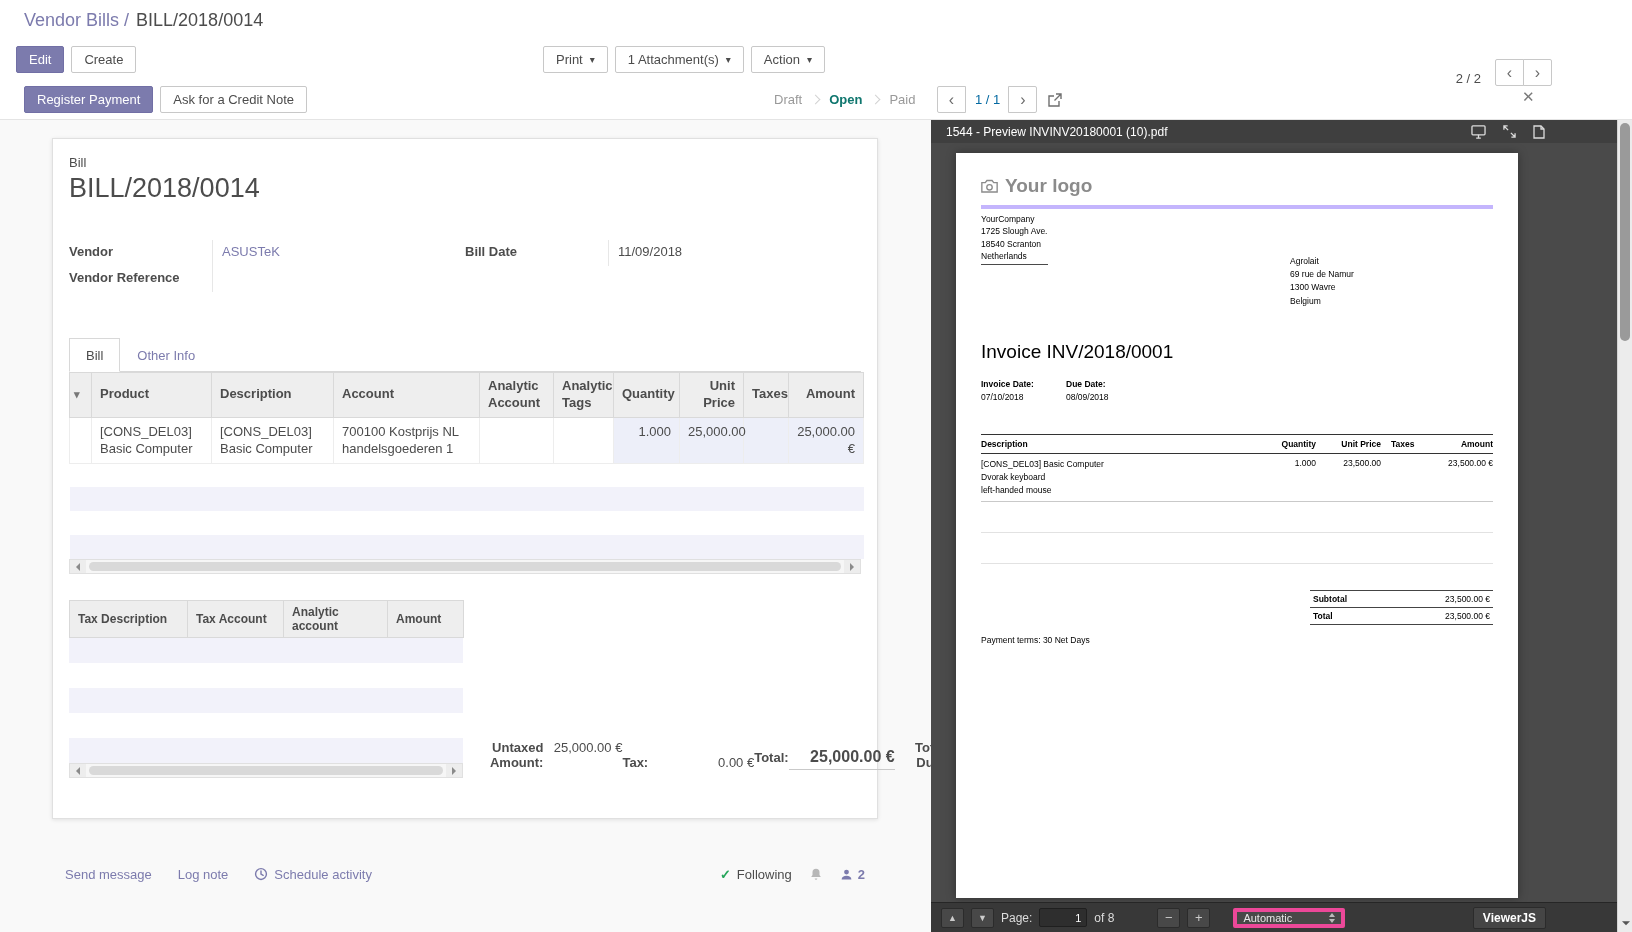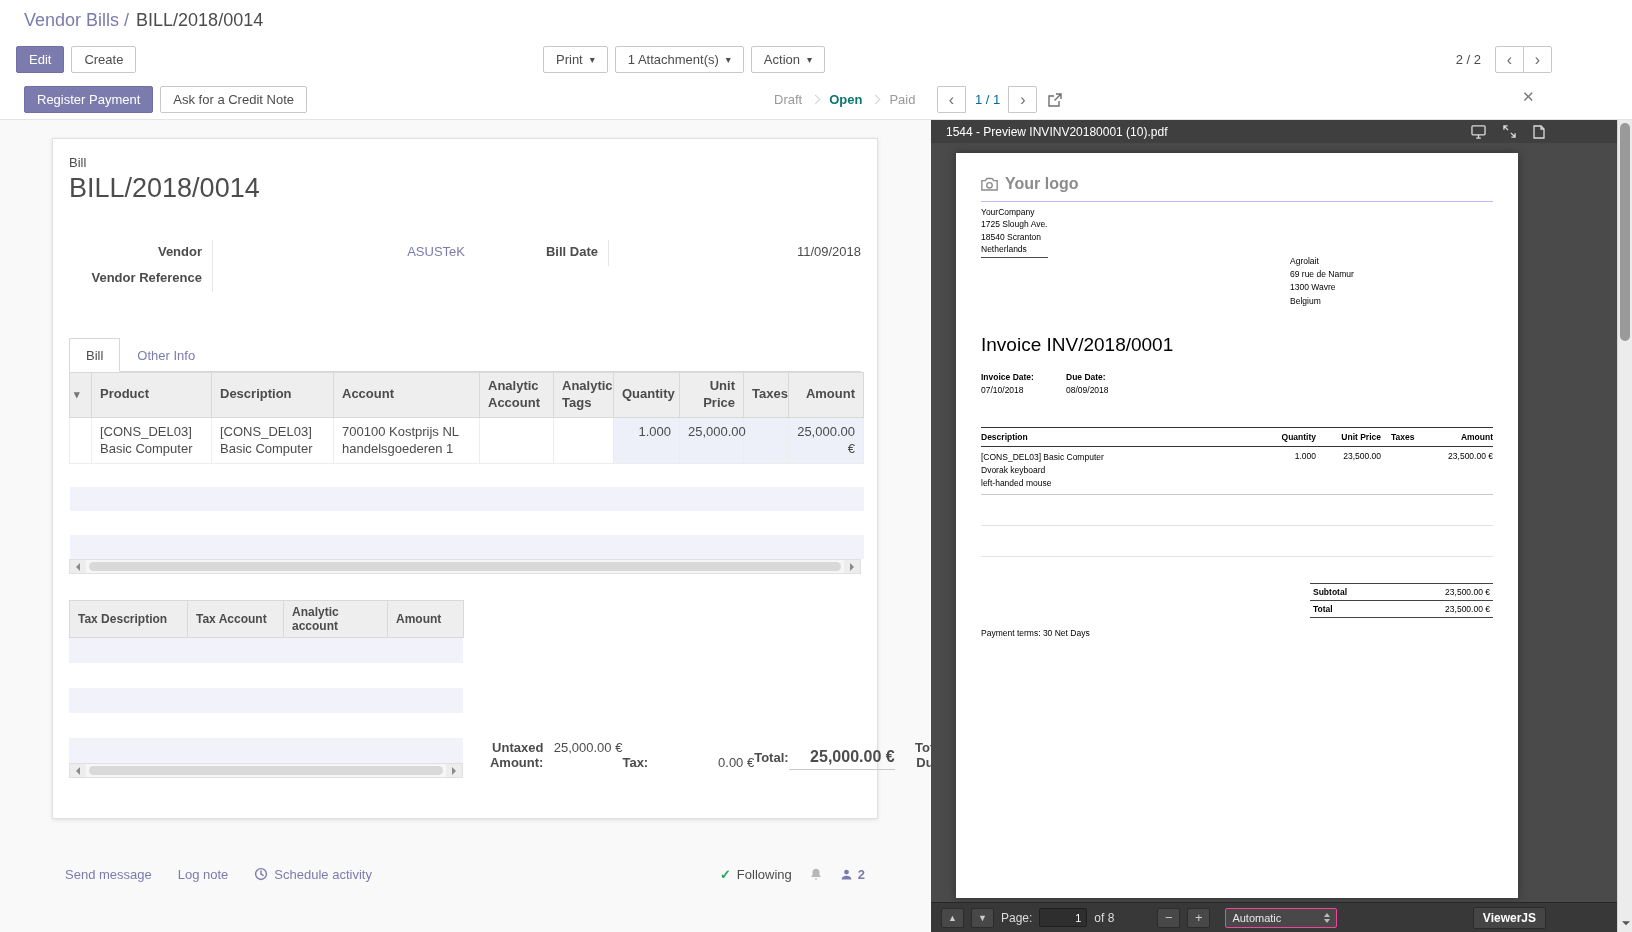--- a/index.html
+++ b/index.html
@@ -12,21 +12,21 @@
   .breadcrumb-row { height:40px; display:flex; align-items:center; padding:0 24px; font-size:18px; }
   .bc-parent { color:#7c7bad; cursor:pointer; white-space:pre; }
   .bc-current { color:#4c4c4c; margin-left:7px; }
   .button-row { height:39px; display:flex; align-items:center; padding:0 16px; position:relative; }
   .btn { display:inline-flex; align-items:center; height:27px; padding:0 12px; font-size:13px; background:#fff;
          border:1px solid #c8c8c8; border-radius:2px; color:#4c4c4c; cursor:pointer; white-space:nowrap; }
   .btn + .btn { margin-left:7px; }
   .btn-primary { background:#7c7bad; border-color:#716fa5; color:#fff; }
   .caret { font-size:10px; margin-left:7px; line-height:1; color:inherit; }
   .center-actions { position:absolute; left:543px; top:6px; display:flex; }
-  .pager { position:absolute; right:80px; top:6px; display:flex; align-items:center; }
+  .pager { position:absolute; right:80px; top:19px; display:flex; align-items:flex-end; }
   .pager-count { margin-right:14px; }
   .pager-btns { display:flex; }
   .pager-btn { width:29px; height:27px; display:flex; align-items:center; justify-content:center; background:#fff;
                border:1px solid #c8c8c8; color:#6c6c6c; font-size:16px; cursor:pointer; }
   .pager-btn.prev { border-radius:2px 0 0 2px; }
   .pager-btn.next { border-radius:0 2px 2px 0; margin-left:-1px; }
 
   .status-row { height:41px; position:relative; display:flex; align-items:center; padding:0 24px; border-bottom:1px solid #e4e4e4; }
   .statusbar { position:absolute; left:764px; top:0; height:100%; display:flex; align-items:center; }
   .status-item { padding:0 10px; color:#999; font-size:13px; cursor:pointer; }
@@ -40,21 +40,21 @@
 
   
   .content { flex:1; display:flex; min-height:0; }
   .left-pane { width:931px; flex:0 0 931px; background:#f9f9f9; overflow:hidden; }
 
   
   .sheet { width:826px; margin:18px 0 0 52px; background:#fff; border:1px solid #e0e0e0;
            box-shadow:0 1px 4px rgba(0,0,0,.10); padding:16px 16px 40px; }
   .doc-type { font-size:13px; }
   .sheet-title { font-size:27px; font-weight:normal; color:#4c4c4c; margin:3px 0 36px; }
-  .field-grid { display:flex;text-align:right; }
+  .field-grid { display:flex; }
   .field-col { width:50%; }
   .field-row { display:flex; min-height:26px; font-size:13px; }
   .field-label { width:143px; font-weight:bold; padding:4px 10px 4px 0; }
   .field-value { flex:1; border-left:1px solid #e7e7e7; padding:4px 0 4px 9px; min-height:26px; }
   a.link { color:#7c7bad; text-decoration:none; cursor:pointer; }
 
   .tabs { display:flex; margin-top:46px; border-bottom:1px solid #d8d8d8; }
   .tab { padding:9px 16px 8px; color:#7c7bad; cursor:pointer; border:1px solid transparent; margin-bottom:-1px; font-size:13px; background:transparent; }
   .tab.active { background:#fff; color:#4c4c4c; border-color:#d8d8d8 #d8d8d8 #fff; }
 
@@ -99,21 +99,21 @@
 
   
   .right-pane { flex:1; background:#4a4a4a; display:flex; flex-direction:column; position:relative; min-width:0; }
   .pdf-header { height:23px; background:#3f3f3f; display:flex; align-items:center; color:#fff; font-size:12px; padding:0 15px; flex:0 0 auto; }
   .pdf-header-icons { margin-left:auto; display:flex; align-items:center; gap:17px; padding-right:72px; }
   .pdf-header-icons .icon-btn { padding:0; }
 
   .pdf-viewport { flex:1; overflow:hidden; position:relative; }
   .pdf-page { position:absolute; left:25px; top:10px; width:562px; height:745px; background:#fff;
               box-shadow:0 0 9px rgba(0,0,0,.35); padding:22px 25px; color:#000; }
-  .logo-row { display:flex; align-items:center; gap:7px; color:#8b8b8b; font-weight:bold; font-size:16px; padding-bottom:8px; border-bottom:1px solid #c4b5fd; }
+  .logo-row { display:flex; align-items:center; gap:7px; color:#8b8b8b; font-weight:bold; font-size:19px; padding-bottom:8px; border-bottom:4px solid #c4b5fd; }
   .company { display:inline-block; font-size:8.5px; line-height:1.45; margin-top:4px; border-bottom:1px solid #4a4a4a; padding-bottom:2px; }
   .customer { position:absolute; left:334px; top:102px; font-size:8.5px; line-height:1.55; }
   .inv-title { font-size:19px; font-weight:normal; color:#000; margin-top:76px; }
   .dates { display:flex; margin-top:16px; font-size:8.5px; }
   .date-col { width:85px; }
   .date-col .lbl { font-weight:bold; }
   .date-col .val { margin-top:3px; }
   table.items { width:100%; border-collapse:collapse; font-size:8.5px; margin-top:32px; }
   .items th { border-top:1px solid #333; border-bottom:1px solid #333; padding:4px 0; text-align:left; font-weight:bold; }
   .items th.num, .items td.num { text-align:right; }
@@ -124,21 +124,21 @@
   .pt-row { display:flex; justify-content:space-between; padding:3px 3px; border-bottom:1px solid #444; }
   .pt-row.first { border-top:1px solid #444; }
   .pt-row .l { font-weight:bold; }
   .payment-terms { font-size:8.5px; margin-top:10px; }
 
   .pdf-toolbar { height:30px; background:#383838; border-top:1px solid #262626; display:flex; align-items:center; gap:7px; padding:0 10px; flex:0 0 auto; color:#ddd; font-size:12px; position:relative; }
   .vbtn { min-width:23px; height:20px; background:#484848; border:1px solid #2b2b2b; border-radius:2px; color:#ccc; display:flex; align-items:center; justify-content:center; font-size:9px; cursor:pointer; font-family:inherit; }
   .vbtn.glyph { font-size:13px; }
   .page-input { width:48px; height:19px; background:#2e2e2e; border:1px solid #1f1f1f; border-radius:2px; color:#fff; text-align:right; padding:0 5px; font-size:11px; font-family:inherit; }
   .zoom-group { margin-left:36px; display:flex; align-items:center; gap:7px; }
-  .zoom-select { margin-left:8px; width:112px; height:20px; background:#484848; border:1px solid #ec4899; border-radius:2px; display:flex; align-items:center; justify-content:space-between; padding:0 6px; cursor:pointer; font-size:11px; color:#e8e8e8; }
+  .zoom-select { margin-left:16px; width:112px; height:20px; background:#484848; border:4px solid #ec4899; border-radius:2px; display:flex; align-items:center; justify-content:space-between; padding:0 6px; cursor:pointer; font-size:11px; color:#e8e8e8; }
   .spinner { display:flex; flex-direction:column; gap:2px; }
   .spinner i { display:block; width:0; height:0; border-left:3px solid transparent; border-right:3px solid transparent; }
   .spinner .up { border-bottom:4px solid #bbb; }
   .spinner .down { border-top:4px solid #bbb; }
   .viewerjs { position:absolute; right:86px; top:4px; height:22px; display:flex; align-items:center; padding:0 9px; background:#454545; border:1px solid #2b2b2b; border-radius:2px; color:#fff; font-weight:bold; font-size:12px; cursor:pointer; }
 
   .pdf-scrollbar { position:absolute; top:0; right:0; bottom:0; width:15px; background:#ececec; border-left:1px solid #d4d4d4; z-index:5; cursor:pointer; }
   .pdf-scrollbar .thumb { position:absolute; top:3px; left:2px; width:10px; height:218px; background:#9a9a9a; border-radius:6px; cursor:pointer; }
   .sb-btn { position:absolute; left:0; width:15px; height:16px; background:#ececec; cursor:pointer; border:none; }
   .sb-btn.down { bottom:0; }

